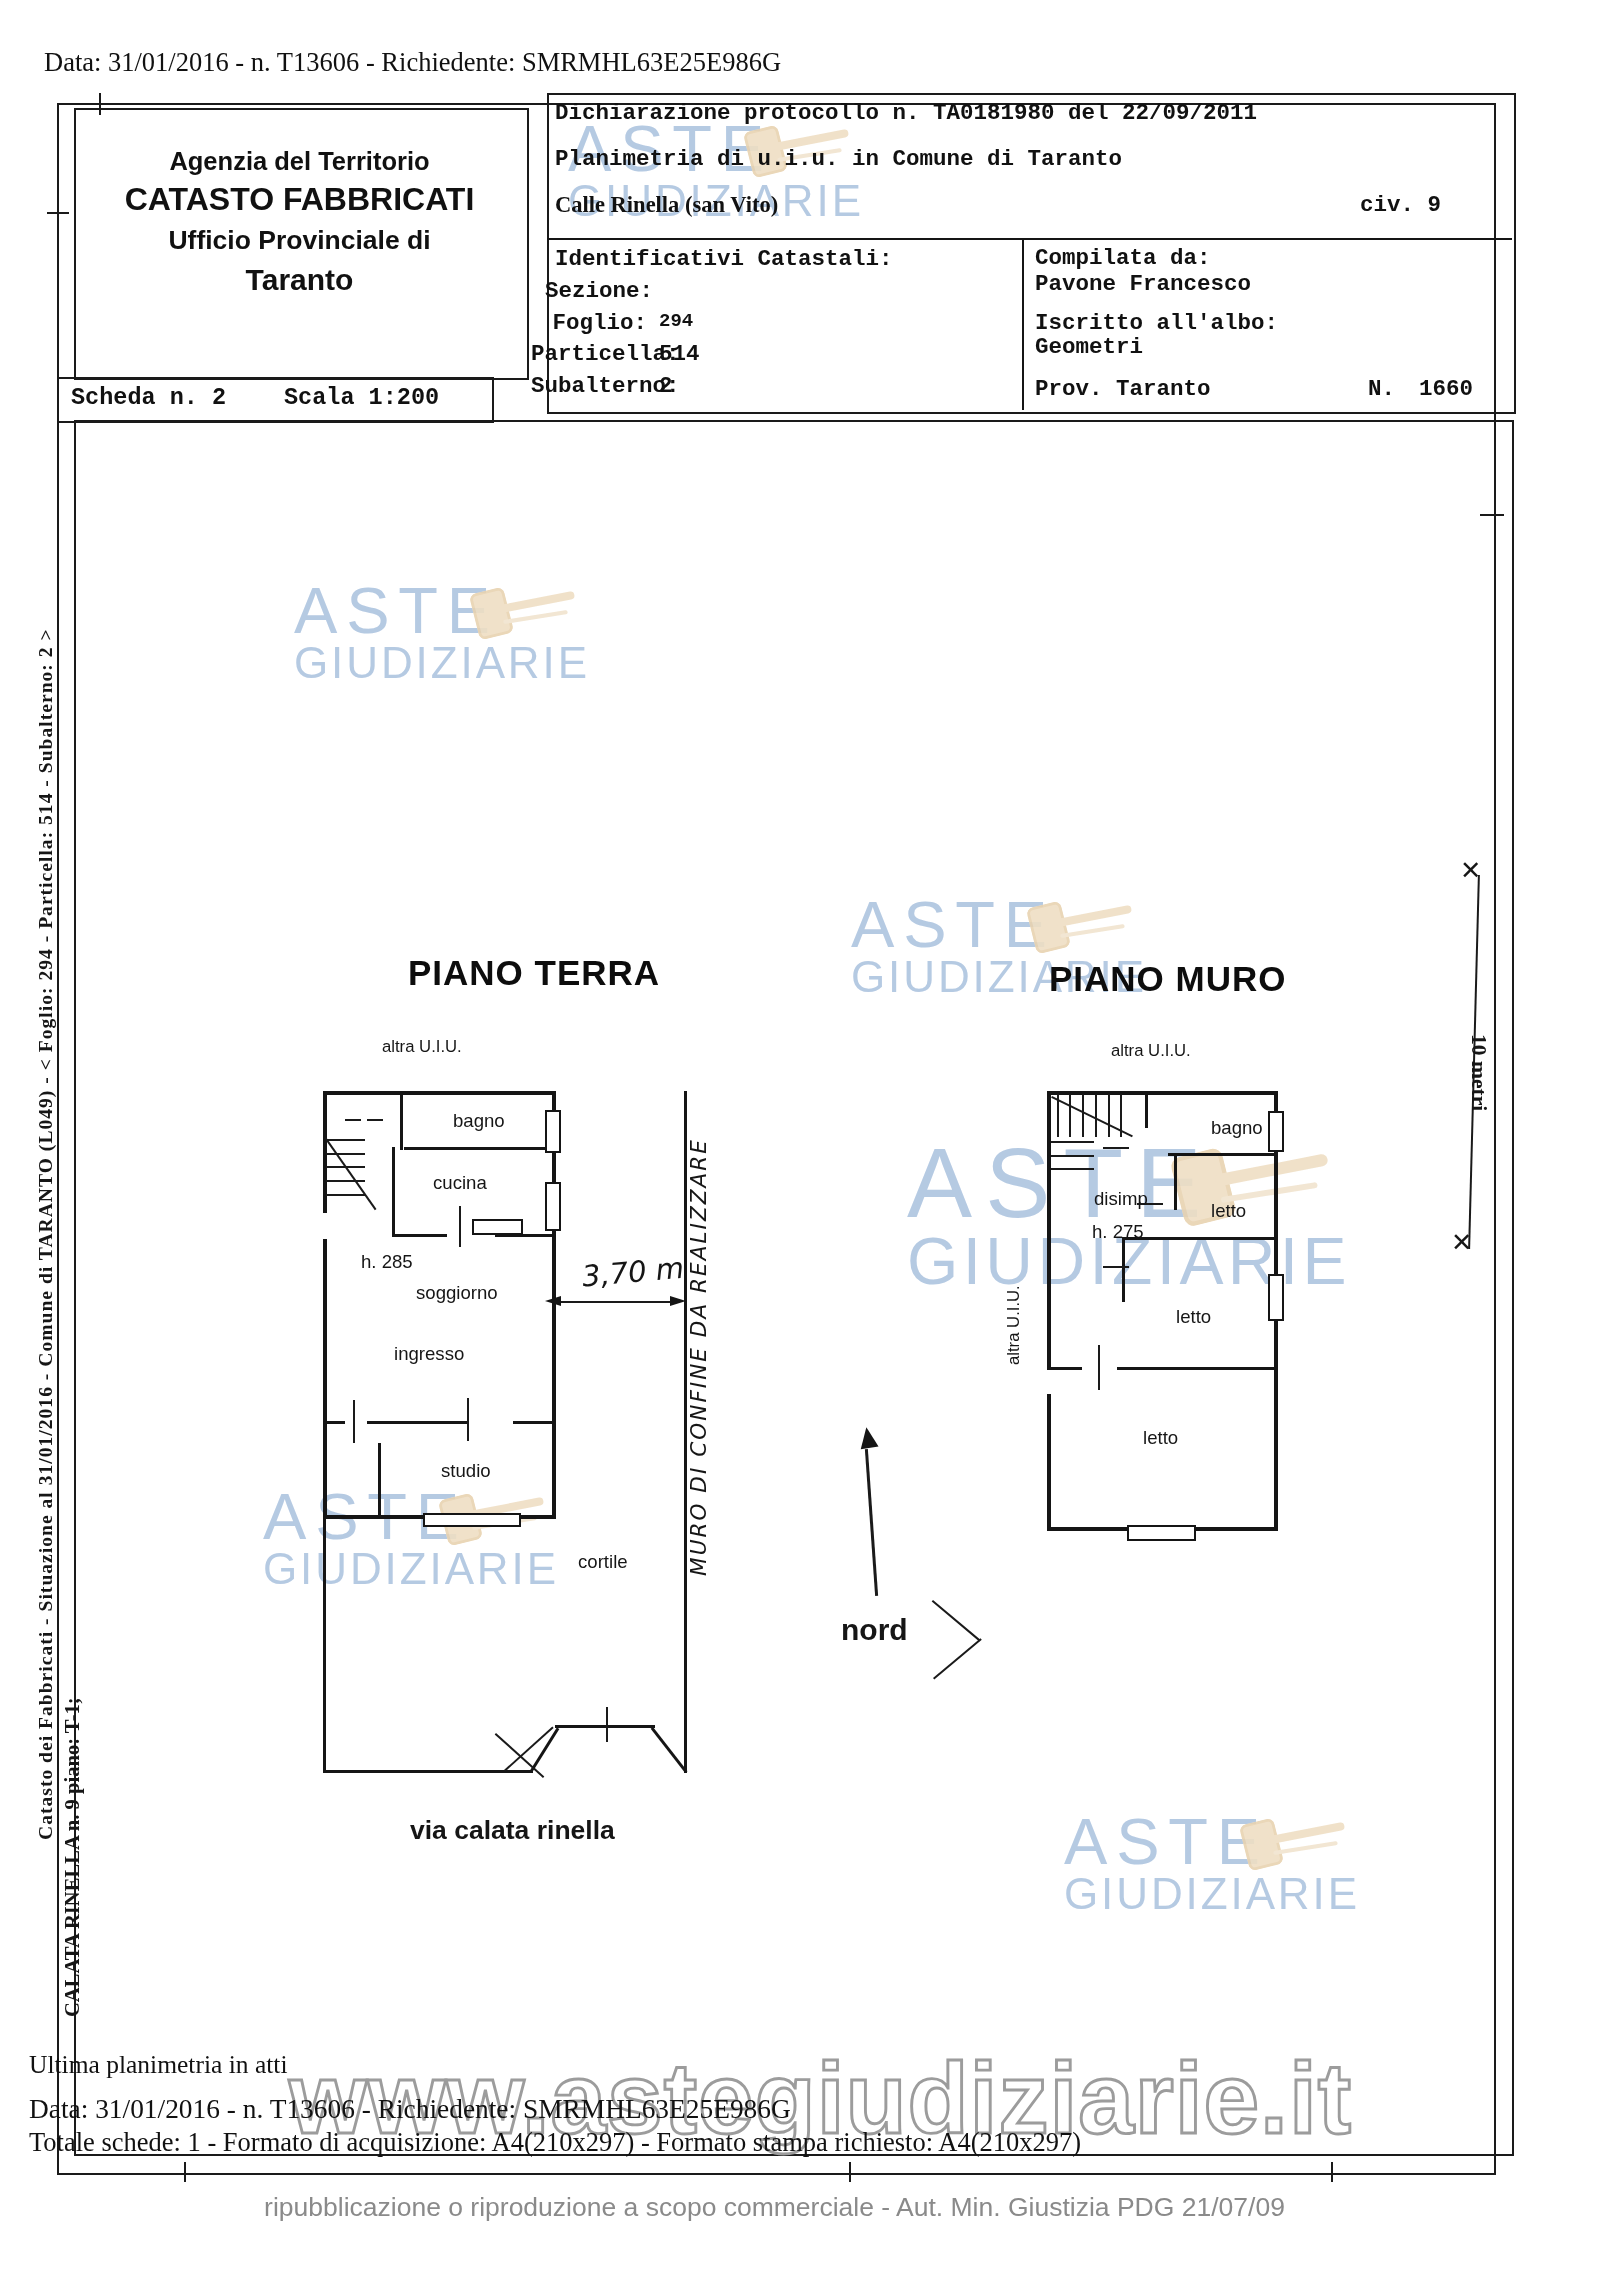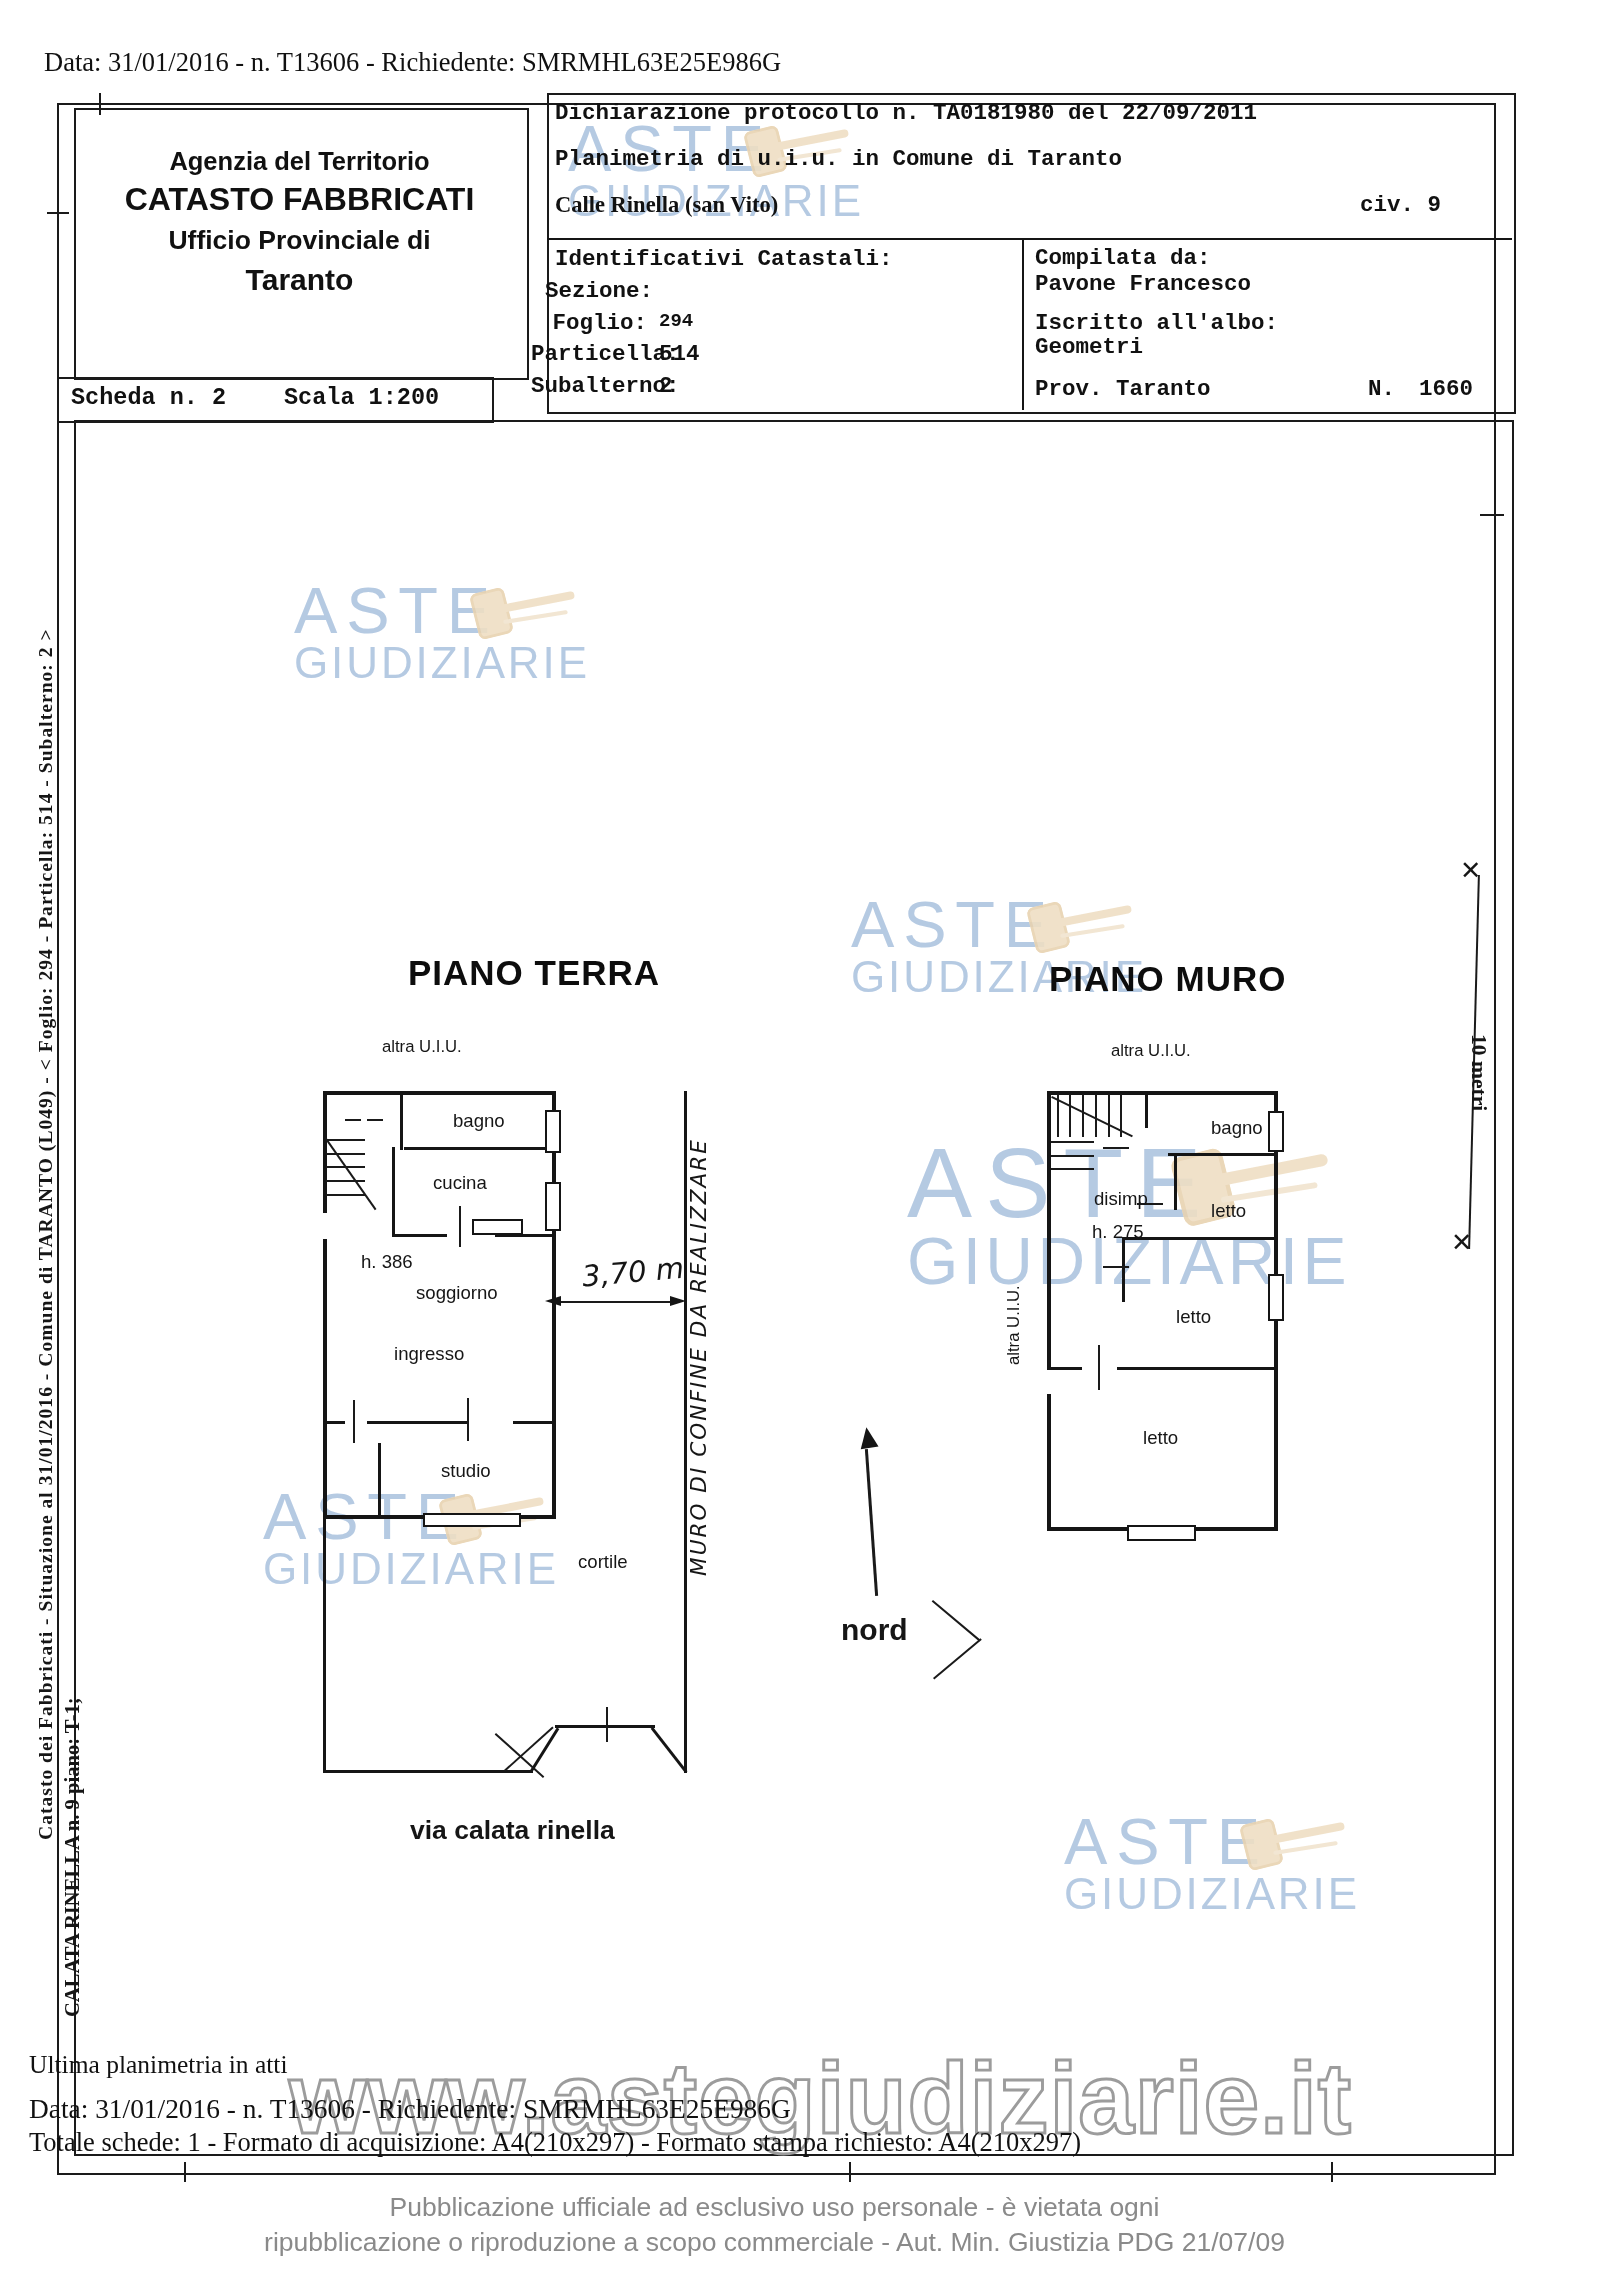--- a/index.html
+++ b/index.html
@@ -208,21 +208,21 @@
     <i class="tick" style="left:606px;top:1707px;width:2px;height:35px;"></i>
     <i class="w" style="left:684px;top:1091px;width:2.9px;height:682px;"></i>
 
     <i class="tick" style="left:556px;top:1301px;width:122px;height:2px;"></i>
     <i class="arrL" style="left:545px;top:1296px;"></i>
     <i class="arrR" style="left:670px;top:1296px;"></i>
   </div>
 
   <div class="lbl" style="left:453px;top:1110px;">bagno</div>
   <div class="lbl" style="left:433px;top:1172px;">cucina</div>
-  <div class="lbl" style="left:361px;top:1251px;">h. 386</div>
+  <div class="lbl" style="left:361px;top:1251px;">h. 285</div>
   <div class="lbl" style="left:416px;top:1282px;">soggiorno</div>
   <div class="lbl" style="left:394px;top:1343px;">ingresso</div>
   <div class="lbl" style="left:441px;top:1460px;">studio</div>
   <div class="lbl" style="left:578px;top:1551px;">cortile</div>
   <div class="lbl hand" style="left:582px;top:1255px;font-size:29px;transform:rotate(-5deg);">3,70 m</div>
   <div class="vt hand" style="left:686px;top:1127px;height:461px;font-size:21.6px;letter-spacing:2px;">MURO DI CONFINE DA REALIZZARE</div>
   <div class="lbl" style="left:410px;top:1815px;font-size:26.5px;font-weight:bold;">via calata rinella</div>
 
   <div class="ttl" style="left:1049px;top:959px;">PIANO MURO</div>
   <div class="lbl" style="left:1111px;top:1041px;font-size:16.7px;">altra U.I.U.</div>
@@ -276,18 +276,17 @@
   </div>
   <div class="lbl" style="left:841px;top:1613px;font-size:30px;font-weight:bold;">nord</div>
 
   <div class="urlwm" style="left:289px;top:2041px;">www.astegiudiziarie.it</div>
 
   <div class="abs serif ftxt" style="left:29px;top:2050px;font-size:25.5px;">Ultima planimetria in atti</div>
   <div class="abs serif ftxt" style="left:29px;top:2094px;font-size:27.4px;">Data: 31/01/2016 - n. T13606 - Richiedente: SMRMHL63E25E986G</div>
   <div class="abs serif ftxt" style="left:29px;top:2127px;font-size:26.5px;">Totale schede: 1 - Formato di acquisizione: A4(210x297)  - Formato stampa richiesto: A4(210x297)</div>
 
   <div class="abs ftxt" style="left:147px;top:2190px;width:1255px;text-align:center;font-size:26.5px;color:#8a8a8a;line-height:35px;">
-    <div>Pubblicazione ufficiale ad esclusivo uso personale - è vietata ogni</div>
     <div>ripubblicazione o riproduzione a scopo commerciale - Aut. Min. Giustizia PDG 21/07/09</div>
   </div>
 
 </div>
 
 
 </body></html>

